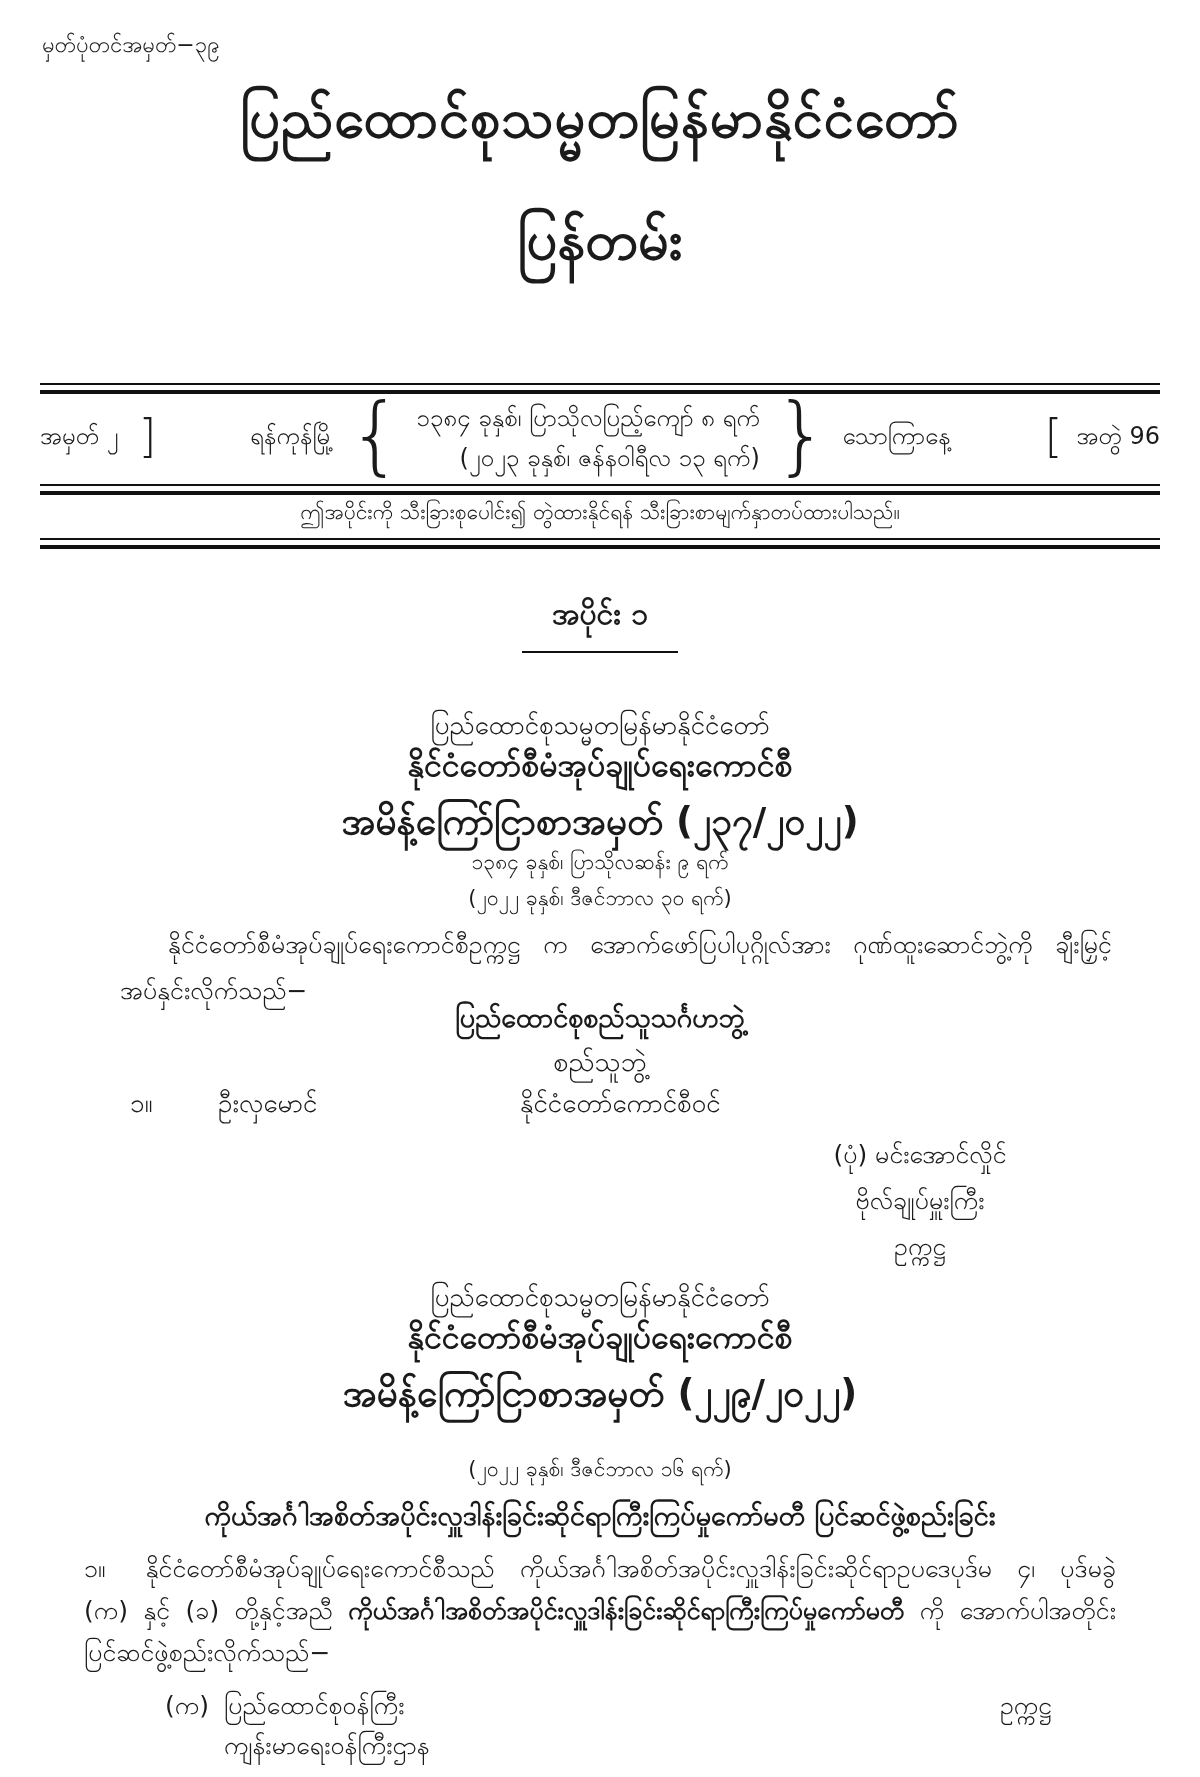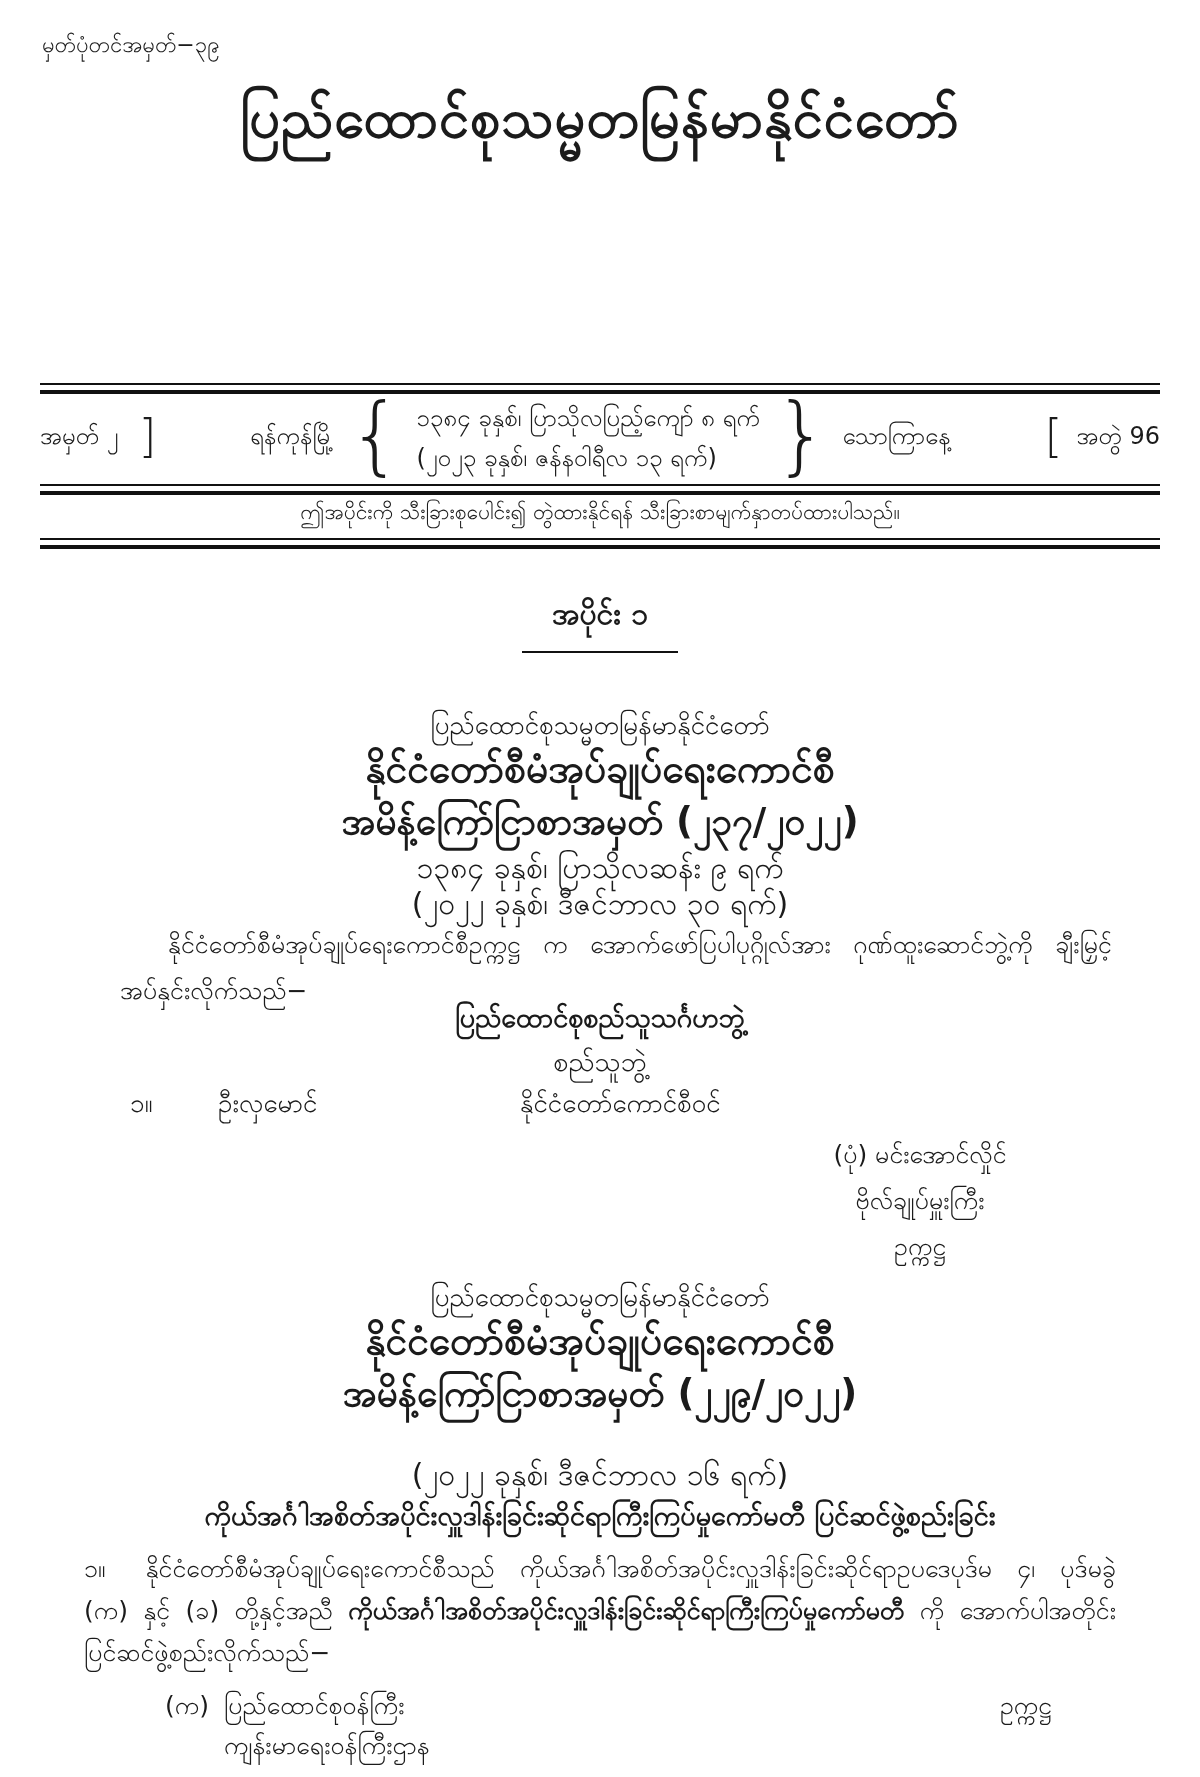--- a/index.html
+++ b/index.html
@@ -18,28 +18,28 @@
   .rule{left:40px;width:1120px;height:5px;border-top:2px solid #111;border-bottom:4px solid #111;}
   .rule1{top:383px;}
   .rule2{top:484px;}
   .rule3{top:538px;}
   .band{top:393px;left:40px;width:1120px;height:90px;display:flex;align-items:center;font-size:24px;}
   .band .grow{flex:1 1 auto;}
   .bracket{font-size:46px;font-weight:300;line-height:1;position:relative;top:-2px;}
   .issue-bracket{margin-left:20px;}
   .volume-bracket{margin-right:14px;}
   .brace{font-size:86px;font-weight:300;line-height:1;margin:0 14px;position:relative;top:-4px;}
-  .dates{text-align:left;line-height:40px;}
+  .dates{text-align:right;line-height:40px;}
   .notice{top:498px;font-size:21px;}
   .sec-head{top:594px;}
   .sec-head span{display:inline-block;font-size:30px;font-weight:bold;border-bottom:2.5px solid #111;padding:0 30px 12px;}
   .line-country{font-size:26px;}
-  .line-council{font-size:39px;font-weight:bold;}
+  .line-council{font-size:32px;font-weight:bold;}
   .line-orderno{font-size:37px;font-weight:bold;}
-  .line-date{font-size:30px;}
+  .line-date{font-size:21px;}
   .o1-country{top:708px;}
   .o1-council{top:744px;}
   .o1-orderno{top:798px;}
   .o1-datemy{top:848px;}
   .o1-dateen{top:884px;}
   .para1{top:922px;left:104px;width:992px;font-size:25px;line-height:46px;text-indent:48px;text-align:justify;margin-left:16px;}
   .award1{top:1000px;font-size:27px;font-weight:bold;}
   .award2{top:1044px;font-size:27px;font-weight:normal;}
   .item-row{top:1086px;left:0;width:1200px;height:40px;font-size:26px;}
   .item-no{position:absolute;left:130px;}
@@ -61,20 +61,21 @@
   b{font-weight:bold;}
 </style>
 </head>
 <body>
 
 <div class="page">
 
   <div class="abs reg">မှတ်ပုံတင်အမှတ်−၃၉</div>
 
   <div class="abs center title1">ပြည်ထောင်စုသမ္မတမြန်မာနိုင်ငံတော်</div>
+  <div class="abs center title2">ပြန်တမ်း</div>
 
   <div class="abs rule rule1"></div>
 
   <div class="abs band">
     <span>အမှတ် ၂</span>
     <span class="bracket issue-bracket">]</span>
     <span class="grow"></span>
     <span>ရန်ကုန်မြို့</span>
     <span class="brace">{</span>
     <span class="dates">

